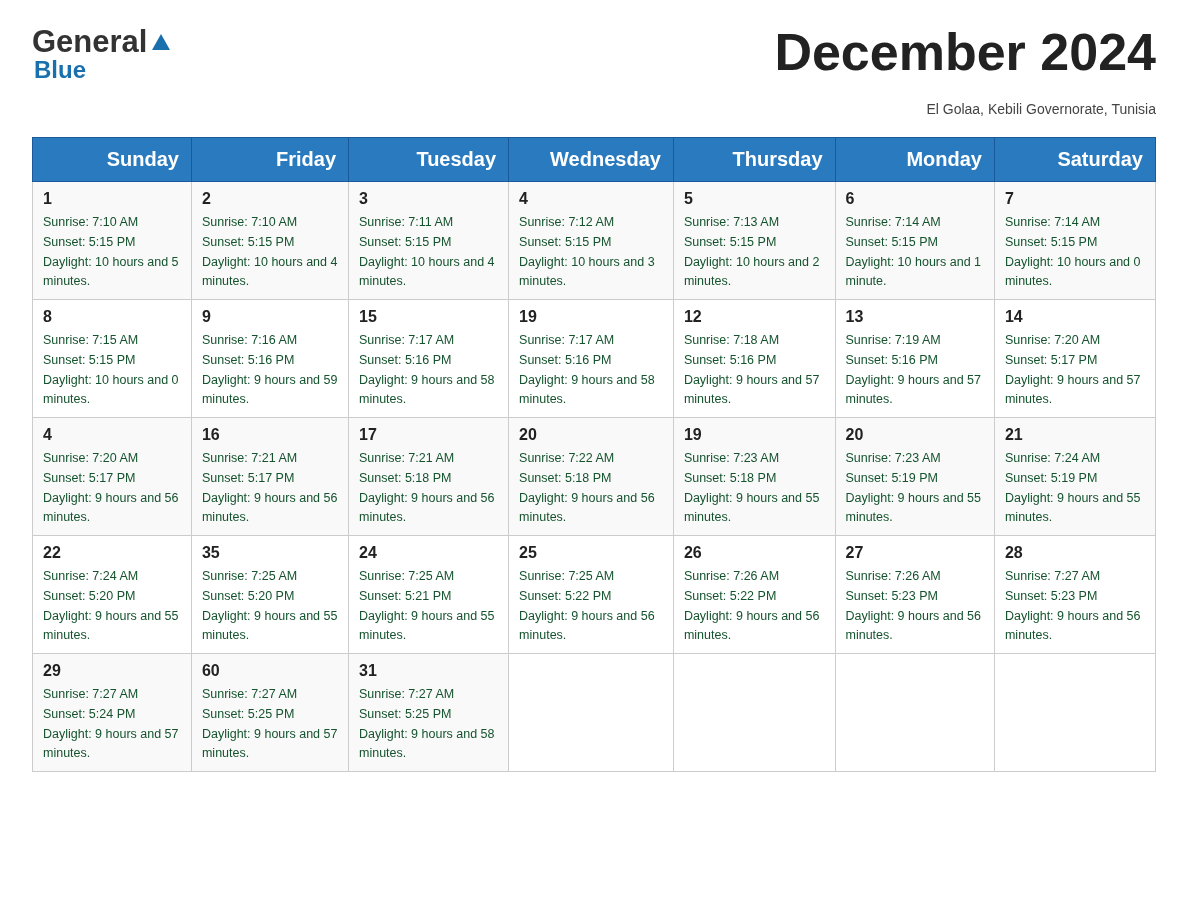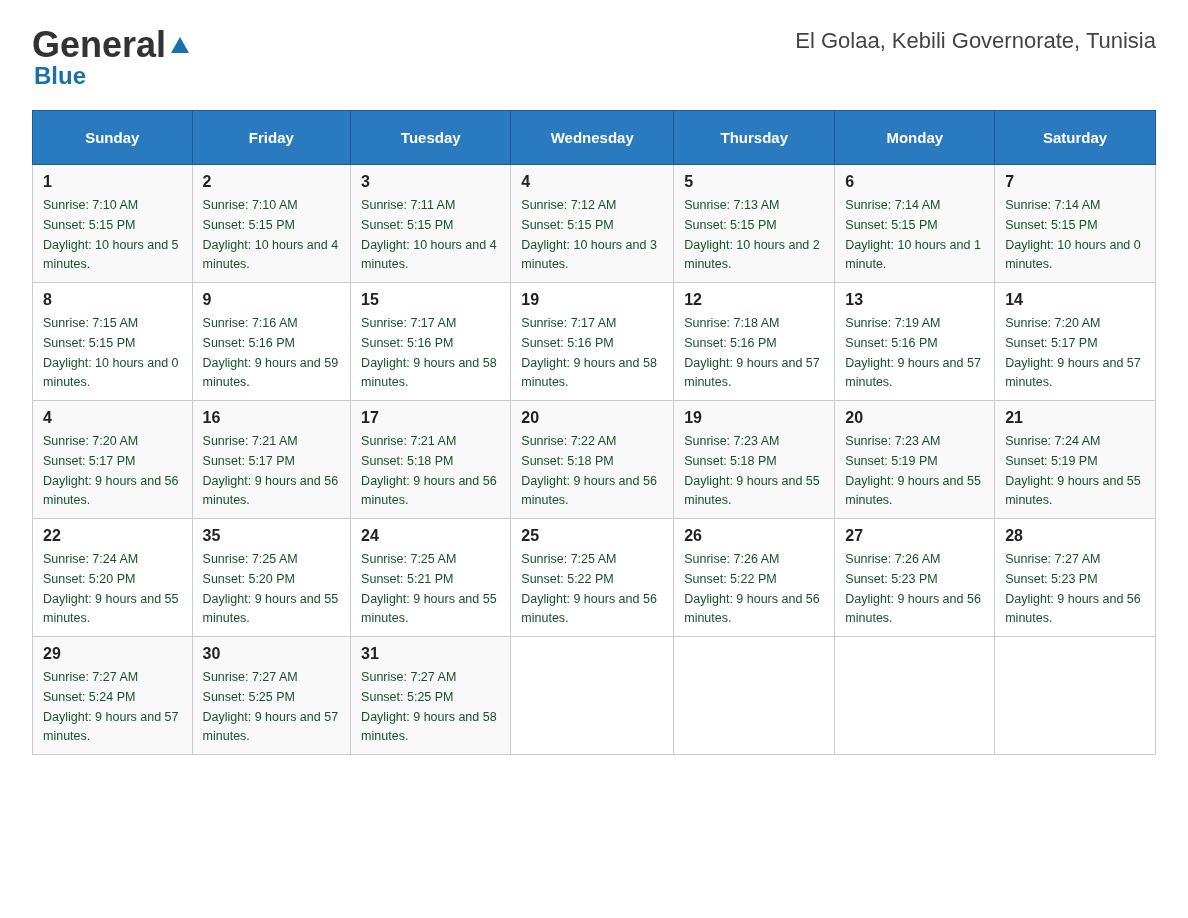--- a/index.html
+++ b/index.html
@@ -15,54 +15,54 @@
       justify-content: space-between;
       align-items: flex-start;
       margin-bottom: 20px;
     }
     .logo {
       display: flex;
       flex-direction: column;
       align-items: flex-start;
     }
     .logo-text {
-      font-size: 36px;
+      font-size: 31px;
       font-weight: bold;
       color: #333;
       display: flex;
       align-items: center;
       gap: 2px;
     }
     .logo-general { color: #333; }
     .header-right {
       text-align: right;
     }
     .month-title {
       font-size: 52px;
       font-weight: bold;
       color: #222;
       line-height: 1.1;
     }
     .location-title {
-      font-size: 22px;
+      font-size: 14px;
       color: #444;
-      margin-top: 4px;
+      margin-top: 20px;
     }
     .calendar {
       width: 100%;
       border-collapse: collapse;
       border: 1px solid #999;
     }
     .calendar th {
       background-color: #2a7abf;
       color: #fff;
-      font-size: 15px;
-      font-weight: bold;
-      padding: 18px 12px;
-      text-align: center;
+      font-size: 20px;
+      font-weight: bold;
+      padding: 10px 12px;
+      text-align: right;
       border: 1px solid #1a5a9a;
     }
     .calendar td {
       vertical-align: top;
       padding: 8px 10px;
       border: 1px solid #ccc;
       width: 170px;
       min-height: 90px;
     }
     .day-num {
@@ -101,20 +101,21 @@
       <span class="logo-text">
         <span class="logo-general">General</span>
         <svg width="22" height="22" viewBox="0 0 22 22" style="margin: 0 1px; margin-top:2px;">
           <polygon points="11,2 20,18 2,18" fill="#1a6fad"></polygon>
         </svg>
       </span>
     </div>
     <span style="font-size:24px; font-weight:bold; color:#1a6fad; margin-top:-4px; display:block; margin-left:2px;">Blue</span>
   </div>
   <div class="header-right">
+    <div class="month-title">December 2024</div>
     <div class="location-title">El Golaa, Kebili Governorate, Tunisia</div>
   </div>
 </div>
 
 <table class="calendar">
   <thead>
     <tr>
     <th>Sunday</th>
         <th>Friday</th>
         <th>Tuesday</th>
@@ -244,21 +245,21 @@
           <span class="day-num">28</span>
           <span class="day-info">Sunrise: 7:27 AM<br>Sunset: 5:23 PM<br>Daylight: 9 hours and 56 minutes.</span>
         </td>
       </tr>
       <tr>
         <td>
           <span class="day-num">29</span>
           <span class="day-info">Sunrise: 7:27 AM<br>Sunset: 5:24 PM<br>Daylight: 9 hours and 57 minutes.</span>
         </td>
         <td>
-          <span class="day-num">30</span>
+          <span class="day-num">60</span>
           <span class="day-info">Sunrise: 7:27 AM<br>Sunset: 5:25 PM<br>Daylight: 9 hours and 57 minutes.</span>
         </td>
         <td>
           <span class="day-num">31</span>
           <span class="day-info">Sunrise: 7:27 AM<br>Sunset: 5:25 PM<br>Daylight: 9 hours and 58 minutes.</span>
         </td>
         <td class="empty-cell"></td>
         <td class="empty-cell"></td>
         <td class="empty-cell"></td>
         <td class="empty-cell"></td>

